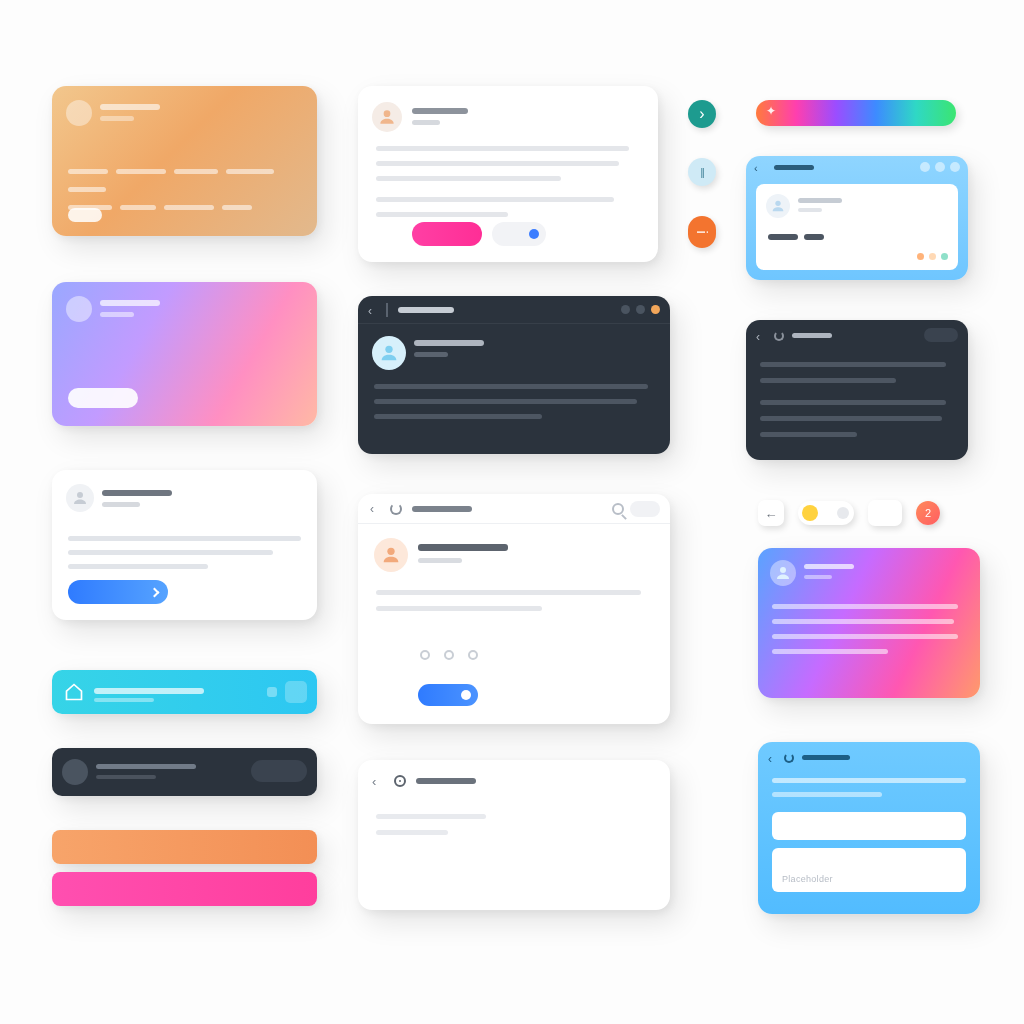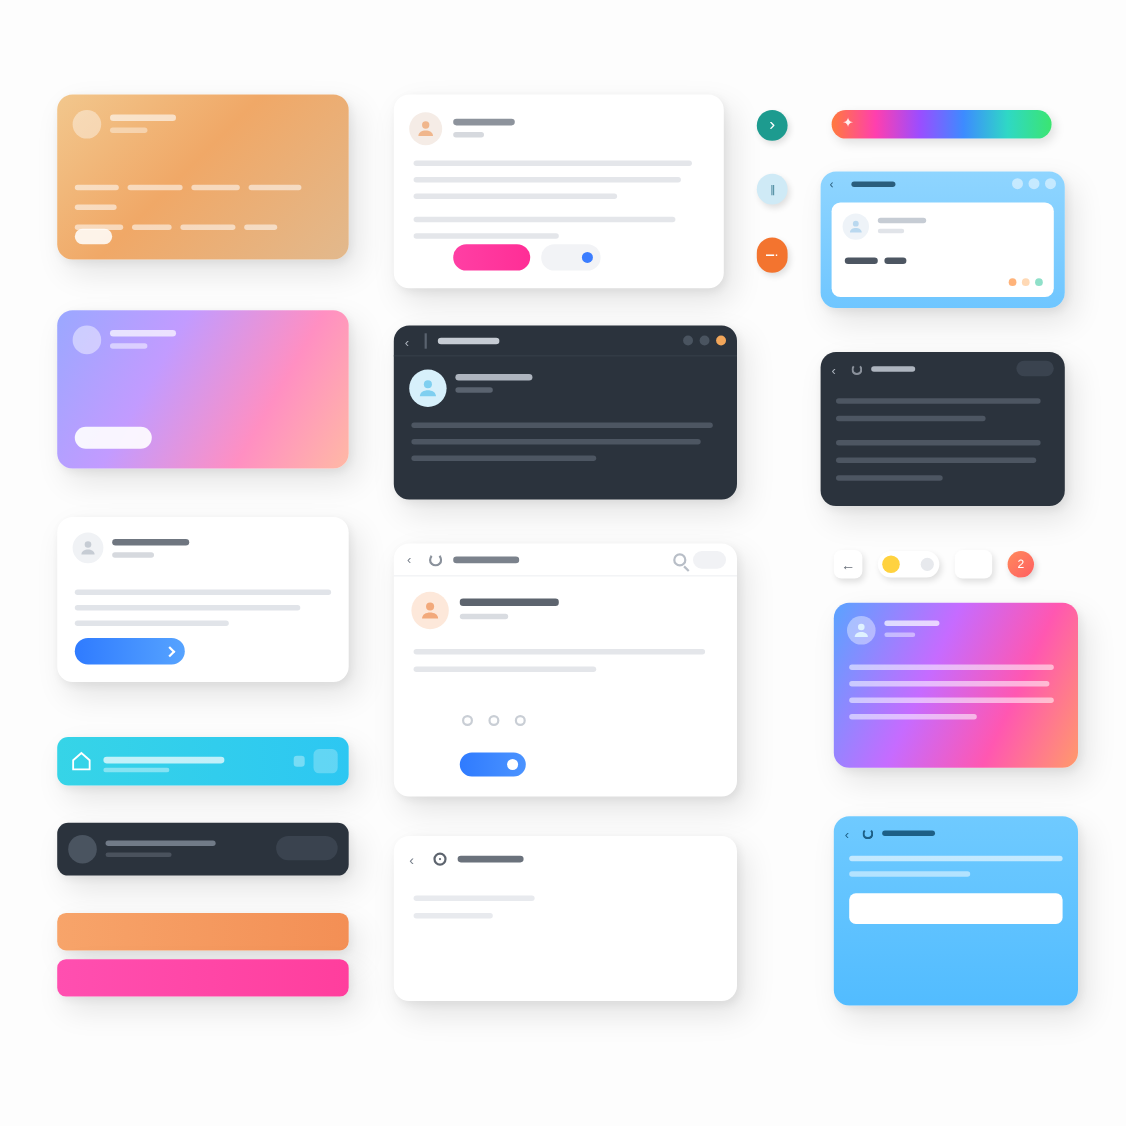--- a/index.html
+++ b/index.html
@@ -408,15 +408,18 @@
     </div>
   </div>
 
   <div id="c3d" class="card">
     <span class="back">‹</span>
     <span class="ref"></span>
     <span class="title"></span>
     <span class="l1"></span>
     <span class="l2"></span>
     <div class="inp1"></div>
+    <div class="inp2">
+      <span class="plc">Placeholder</span>
+    </div>
   </div>
 
 </div>
 
 </body></html>

